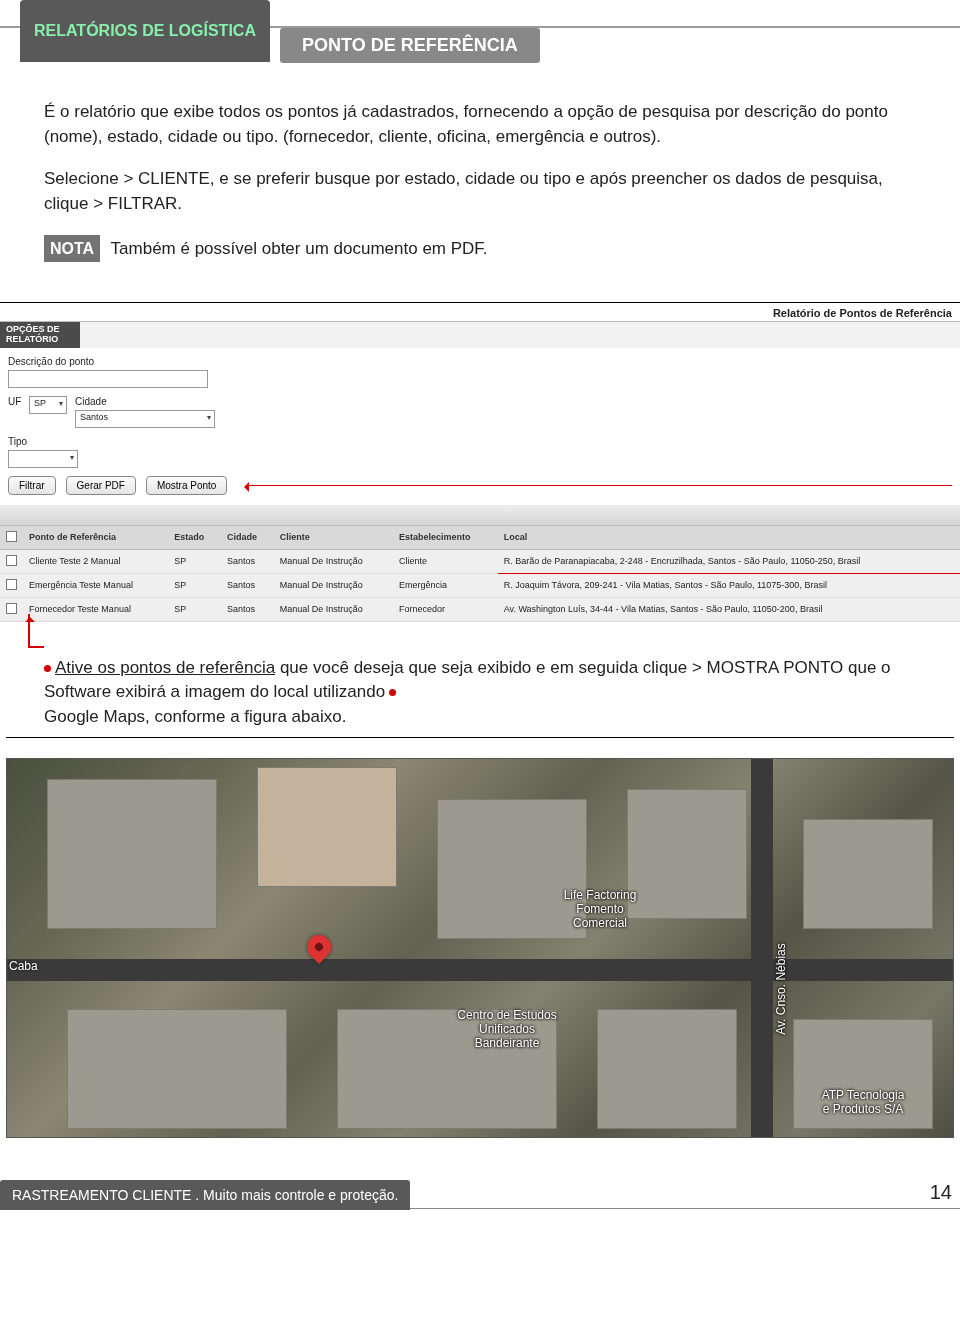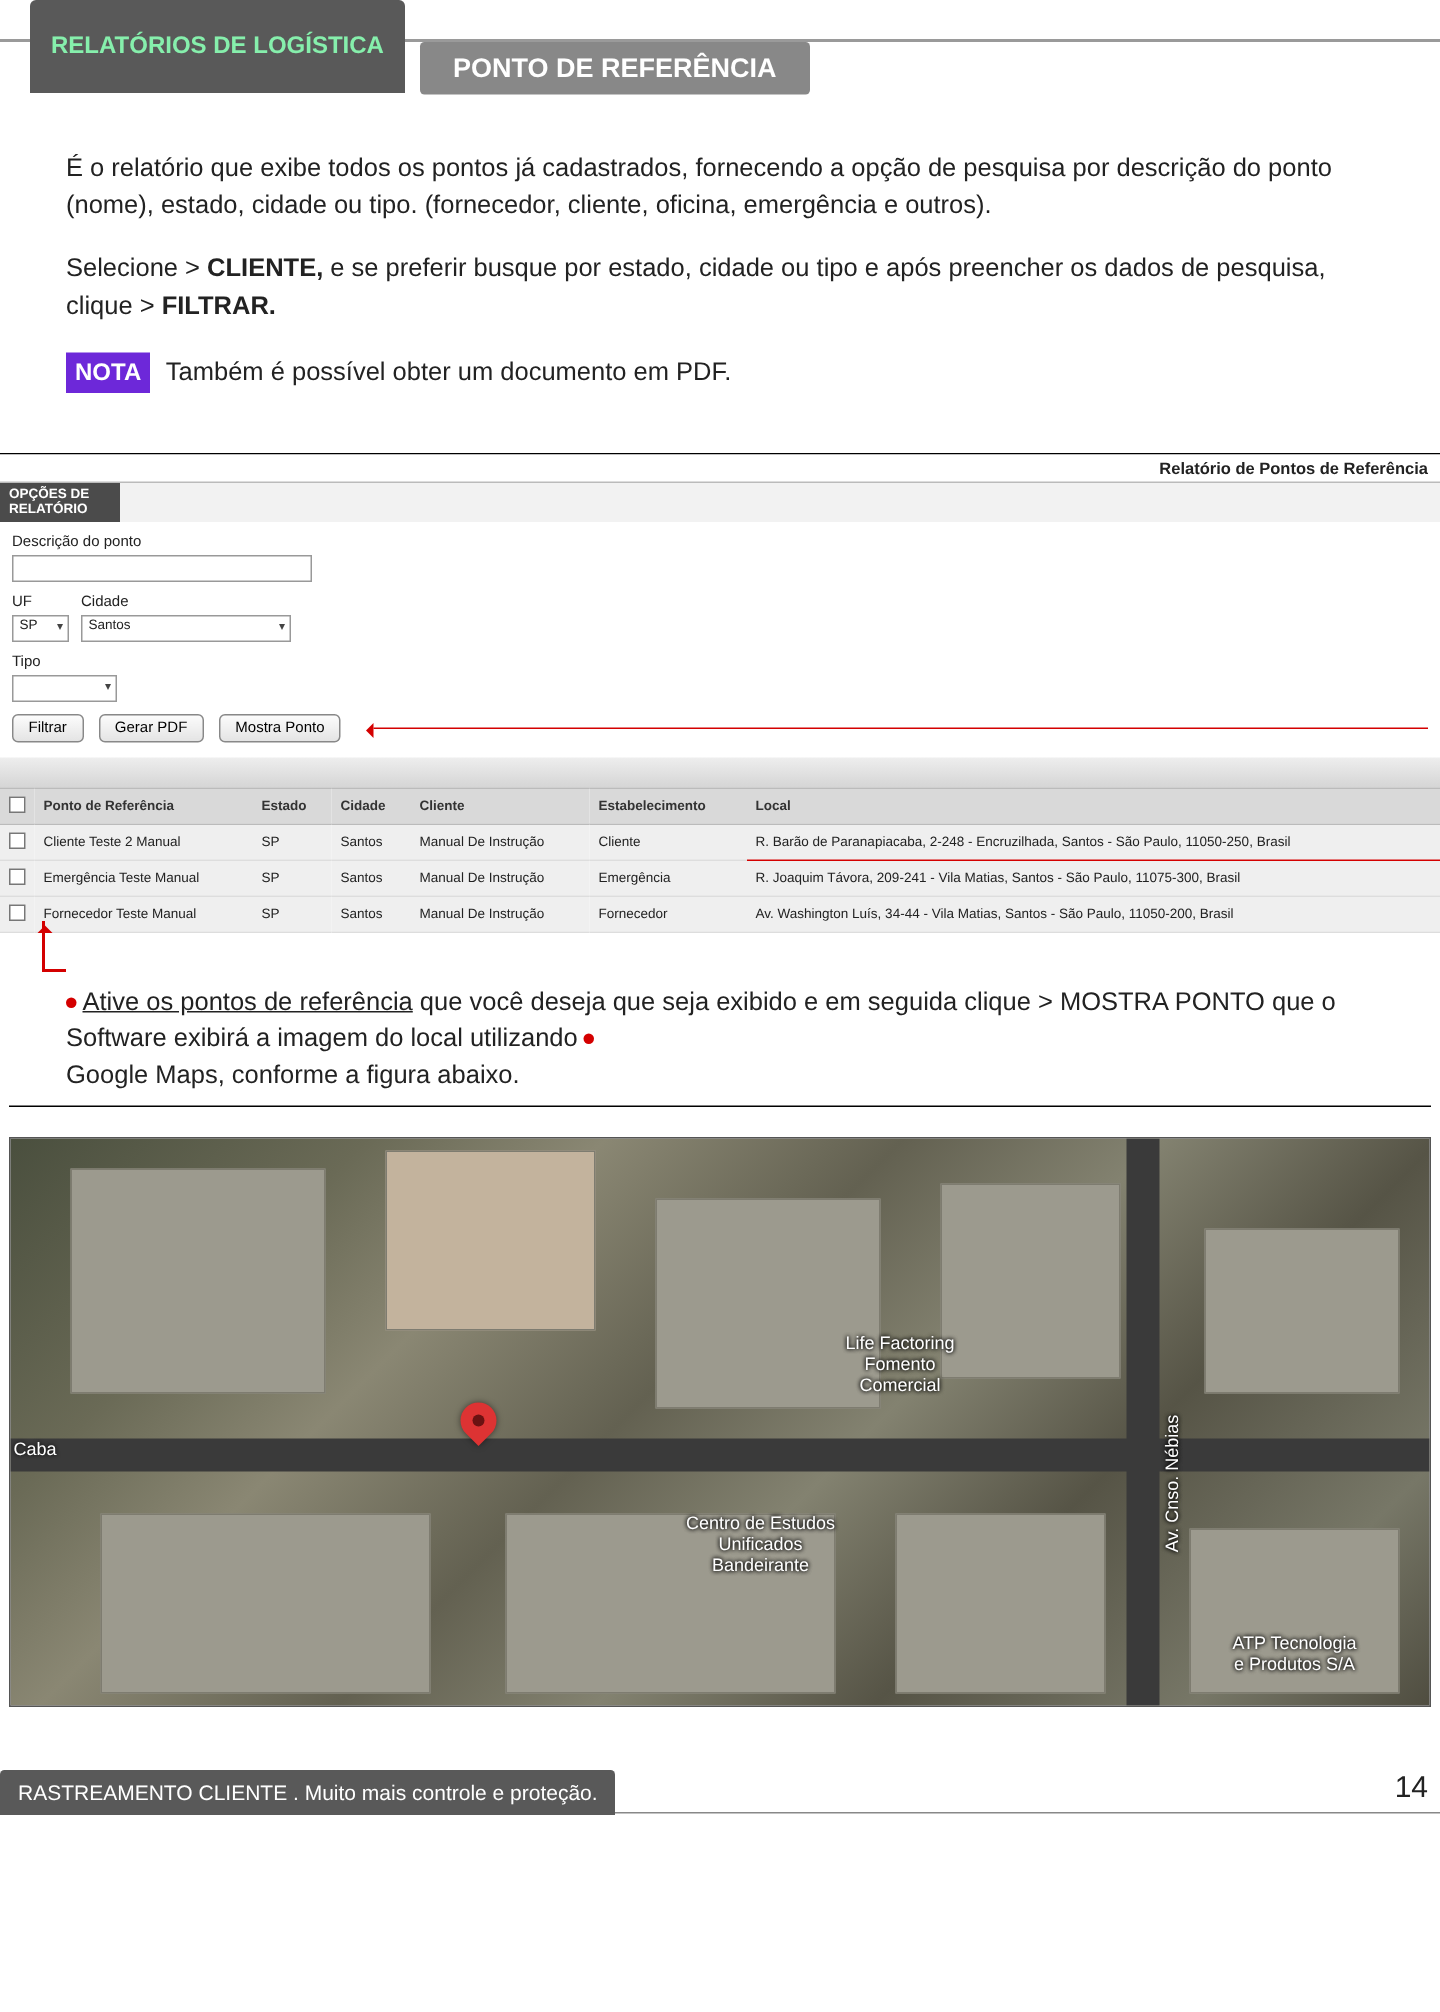--- a/index.html
+++ b/index.html
@@ -9,22 +9,22 @@
 
   
   .tab-bar { position: relative; height: 70px; }
   .tab1 { position: absolute; top: 0; left: 20px; background: #595959; color: #86efac; font-weight: bold; font-size: 16px; padding: 22px 14px; border-radius: 4px 4px 0 0; }
   .tab2 { position: absolute; top: 28px; left: 280px; background: #888; color: #fff; font-weight: bold; font-size: 18px; padding: 7px 22px; border-radius: 3px; }
   .hr-top { position: absolute; top: 26px; left: 0; right: 0; border-top: 2px solid #9a9a9a; }
 
   
   .body-text { margin: 30px 44px 14px 44px; font-size: 17px; line-height: 1.45; }
   .body-text p { margin-bottom: 18px; }
-  .nota-badge { display: inline-block; background: #6d28d9; color: #fff; font-weight: bold; padding: 2px 6px; margin-right: 6px; font-size: 16px; }
-  .bold { font-weight: bold; }
+  .nota-badge { display: inline-block; background: #737373; color: #fff; font-weight: bold; padding: 2px 6px; margin-right: 6px; font-size: 16px; }
+  .bold { font-weight: normal; }
 
   
   .shot1 { margin: 40px 0 0 0; border-top: 1px solid #000; }
   .shot1-title { text-align: right; font-size: 11px; font-weight: bold; background: #fff; padding: 4px 8px 2px 0; border-bottom: 1px solid #bbb; }
   .opt-band { background: #4b4b4b; color: #fff; font-size: 9px; font-weight: bold; padding: 3px 6px; width: 80px; line-height: 1.1; }
   .opt-band-row { background: #f2f2f2; display: flex; }
   .filter-area { background: #fff; padding: 8px 8px 10px 8px; font-size: 10px; }
   .filter-row { margin-bottom: 8px; display: flex; align-items: flex-start; gap: 8px; }
   .filter-label { font-size: 10px; min-width: 90px; }
   .filter-label-sm { font-size: 10px; min-width: 18px; }
@@ -101,21 +101,21 @@
       <div class="opt-band">OPÇÕES DE RELATÓRIO</div>
     </div>
     <div class="filter-area">
       <div class="filter-row">
         <div style="display:flex;flex-direction:column;gap:3px;">
           <span class="filter-label">Descrição do ponto</span>
           <span class="filter-box w200"></span>
         </div>
       </div>
       <div class="filter-row">
-        <div style="display:flex;flex-direction:column;gap:3px;">
+        <div style="display:flex;flex-direction:row;gap:3px;">
           <span class="filter-label-sm">UF</span>
           <span class="filter-box w38 sel"><span class="sel-inner">SP</span></span>
         </div>
         <div style="display:flex;flex-direction:column;gap:3px;">
           <span class="filter-label-sm" style="min-width:40px">Cidade</span>
           <span class="filter-box w140 sel"><span class="sel-inner">Santos</span></span>
         </div>
       </div>
       <div class="filter-row">
         <div style="display:flex;flex-direction:column;gap:3px;">

